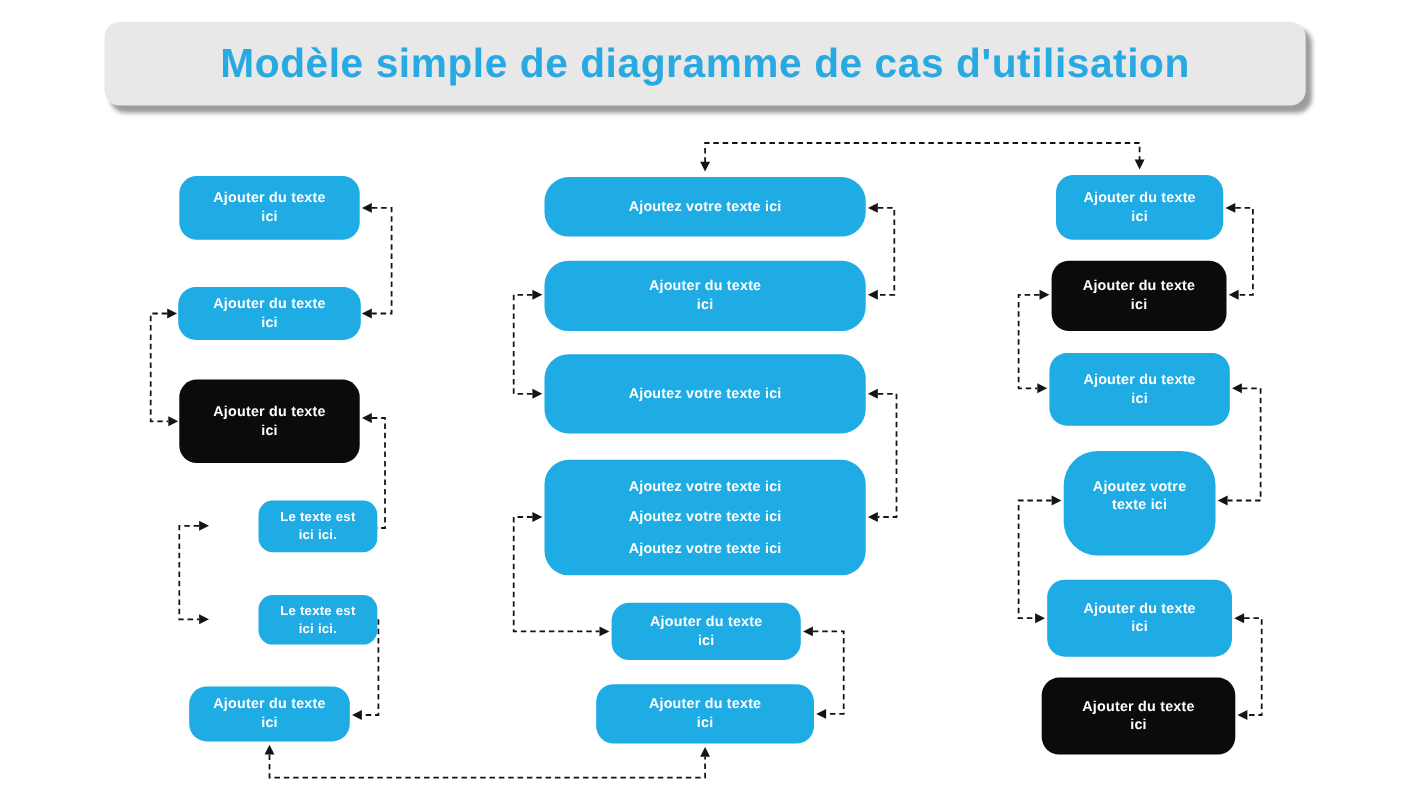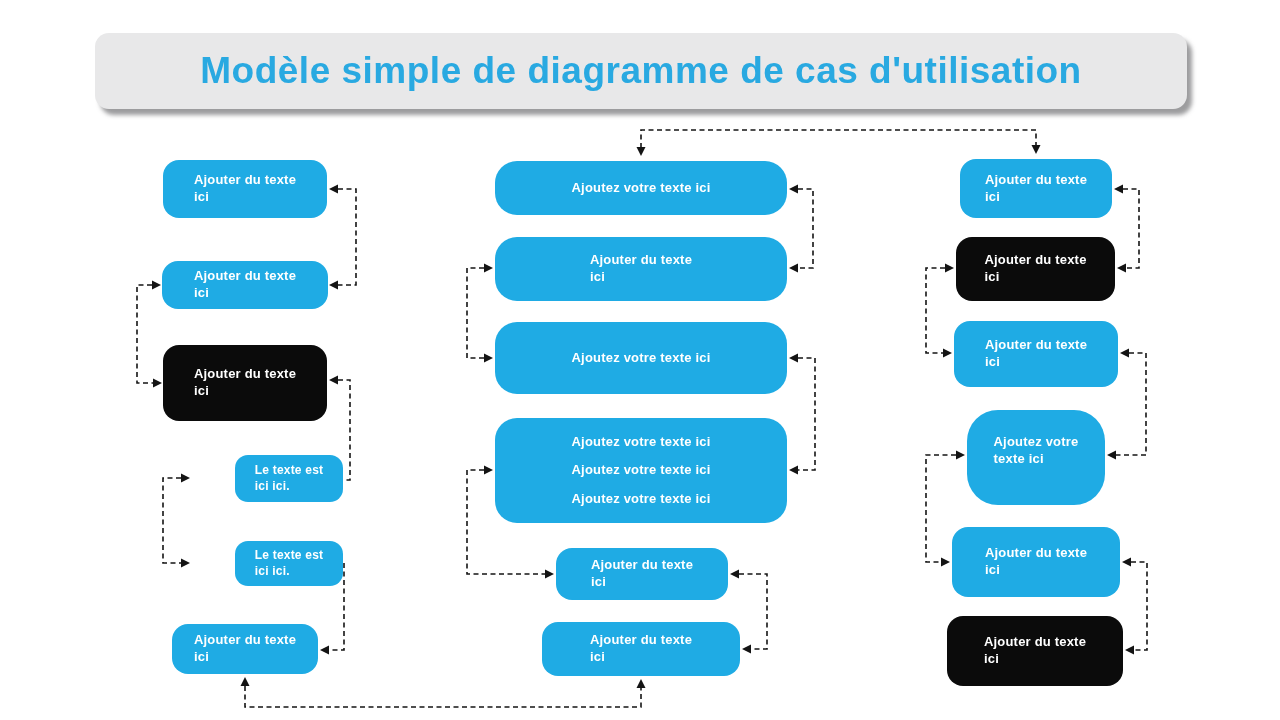--- a/index.html
+++ b/index.html
@@ -5,34 +5,34 @@
   html,body{margin:0;padding:0;}
   body{
     width:1280px;height:720px;position:relative;overflow:hidden;
     background:#ffffff;
     font-family:"Liberation Sans", sans-serif;
   }
   .stage{position:absolute;inset:0;width:1280px;height:720px;}
 
   
   .title-banner{
-    position:absolute;left:95px;top:33px;width:1092px;height:76px;
+    position:absolute;left:95px;top:20px;width:1092px;height:76px;
     background:#e8e8e9;border-radius:14px;
     box-shadow:5px 6px 4px rgba(75,75,78,0.55);
     display:flex;align-items:center;justify-content:center;
   }
   .title-banner h1{
     margin:0;font-size:37px;font-weight:bold;color:#29a9e1;
     letter-spacing:0.5px;white-space:nowrap;
   }
 
   
   .node{
     position:absolute;display:flex;align-items:center;justify-content:center;
-    color:#ffffff;font-weight:bold;font-size:13px;
+    text-align:center;color:#ffffff;font-weight:bold;font-size:13px;
     line-height:1.3;border-radius:16px;white-space:pre-line;
     letter-spacing:0.2px;
   }
   .node.blue{background:#1fabe4;}
   .node.black{background:#0b0b0b;}
   .node.wide{border-radius:22px;}
   .node.small{font-size:12px;border-radius:13px;margin-left:44px;}
   .node.spread{line-height:2.2;}
   .node.text-high{align-items:flex-start;padding-top:24px;box-sizing:border-box;border-radius:31px;}
 

